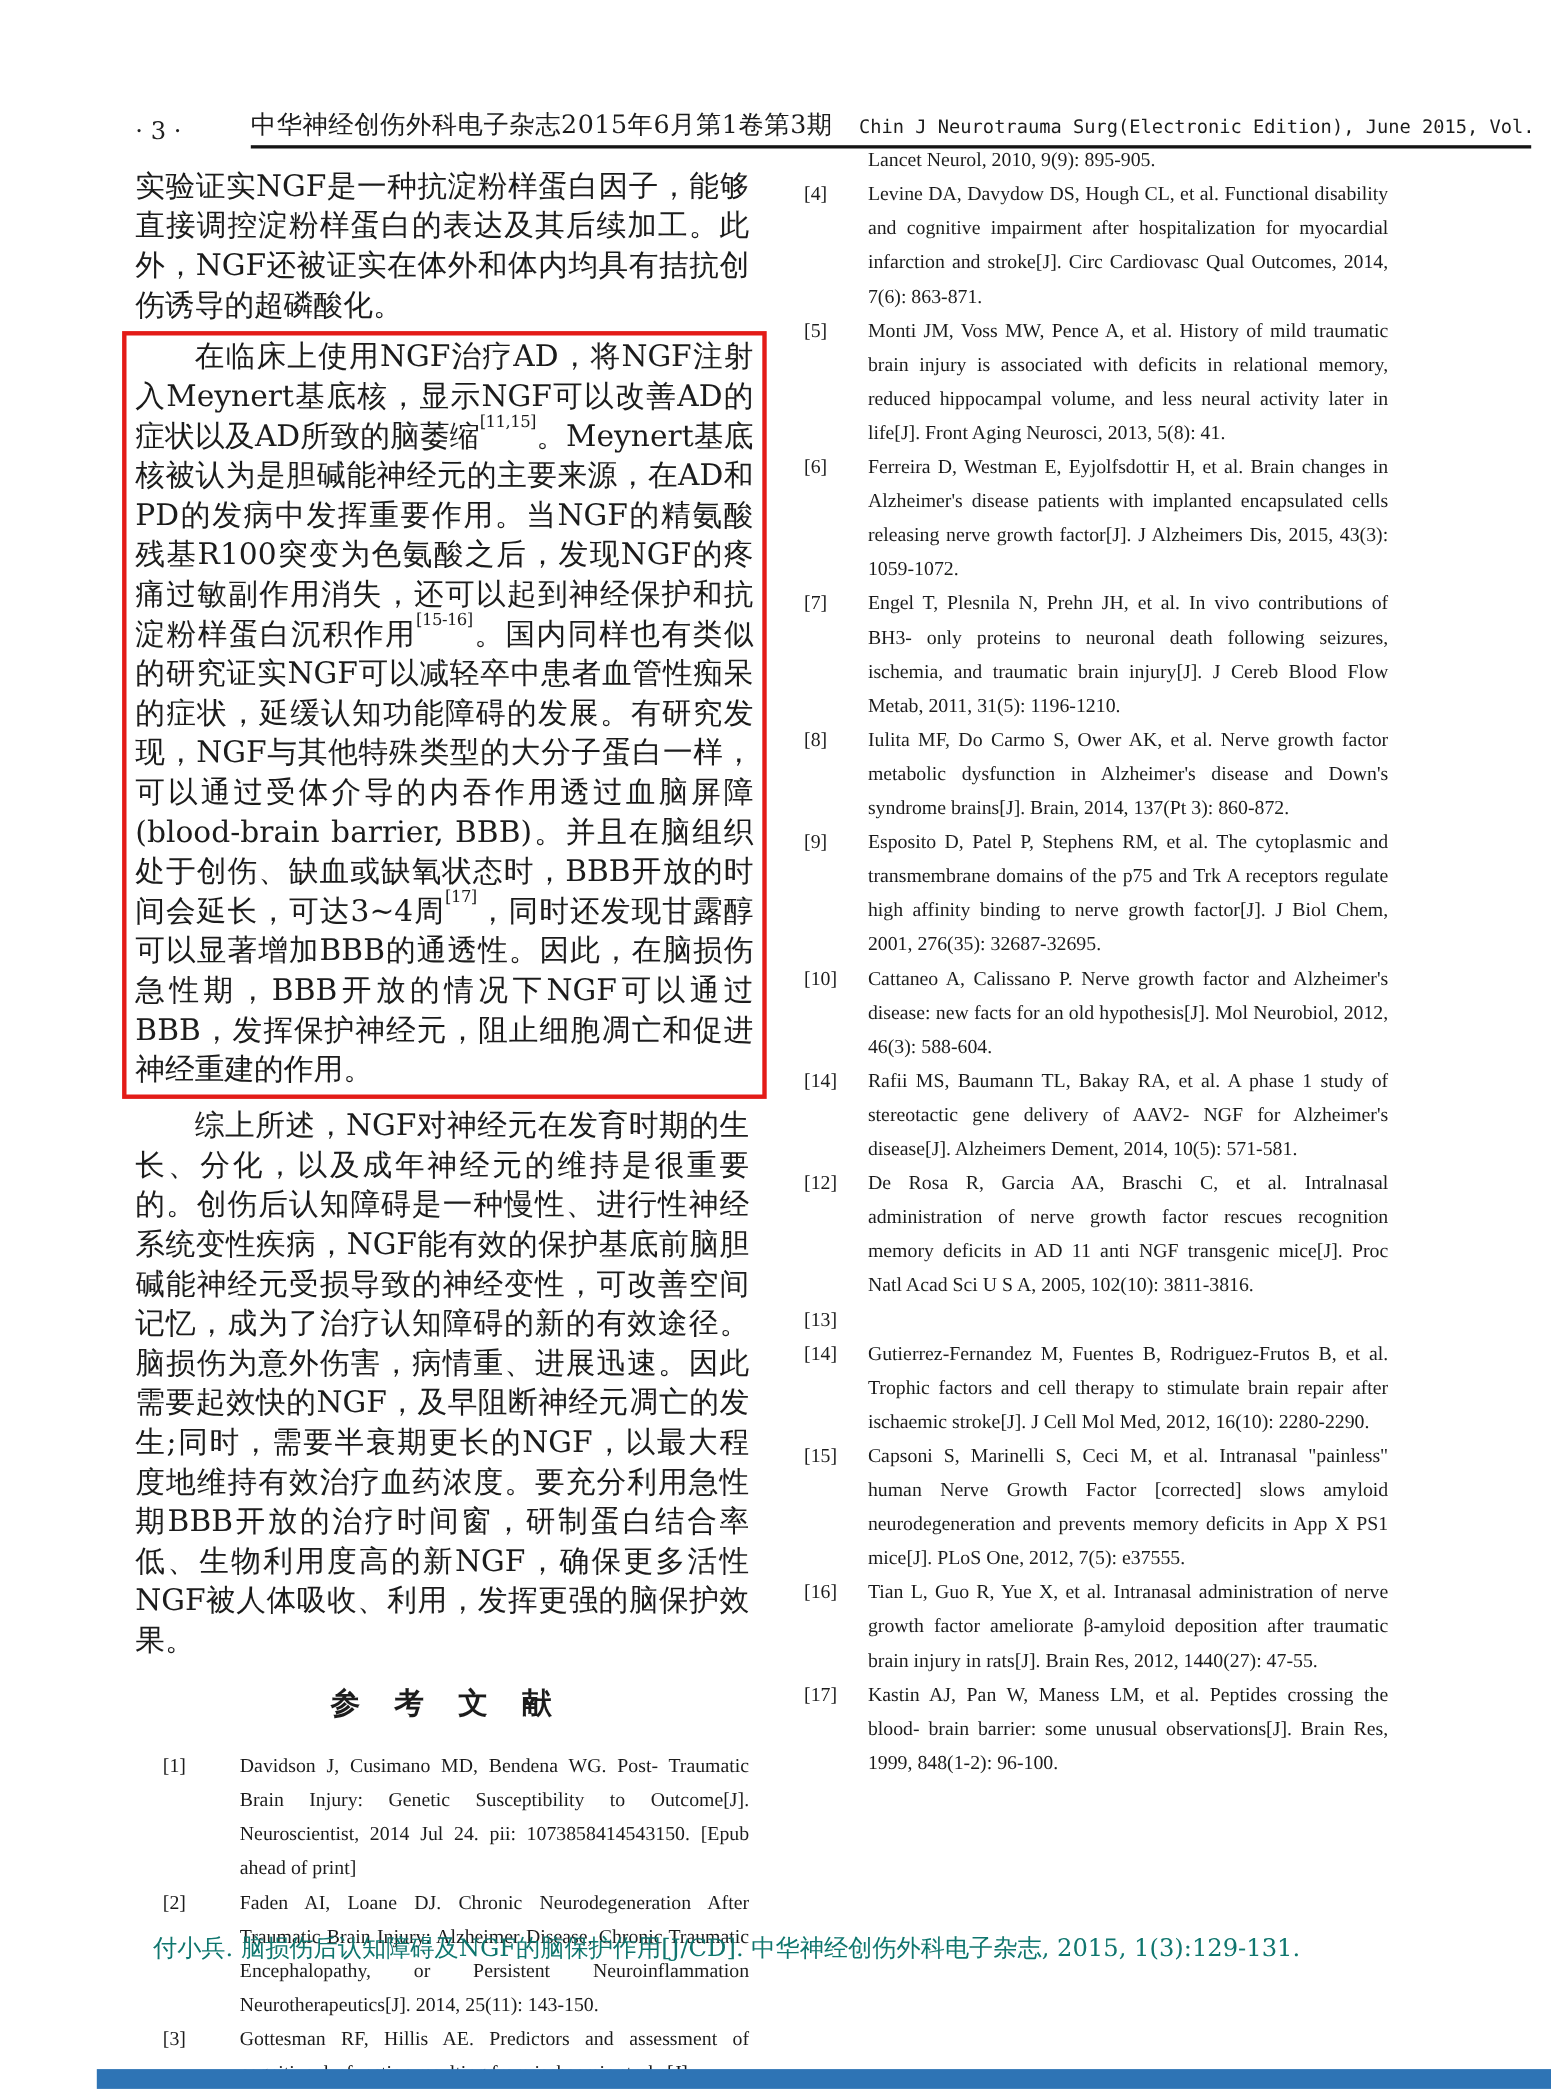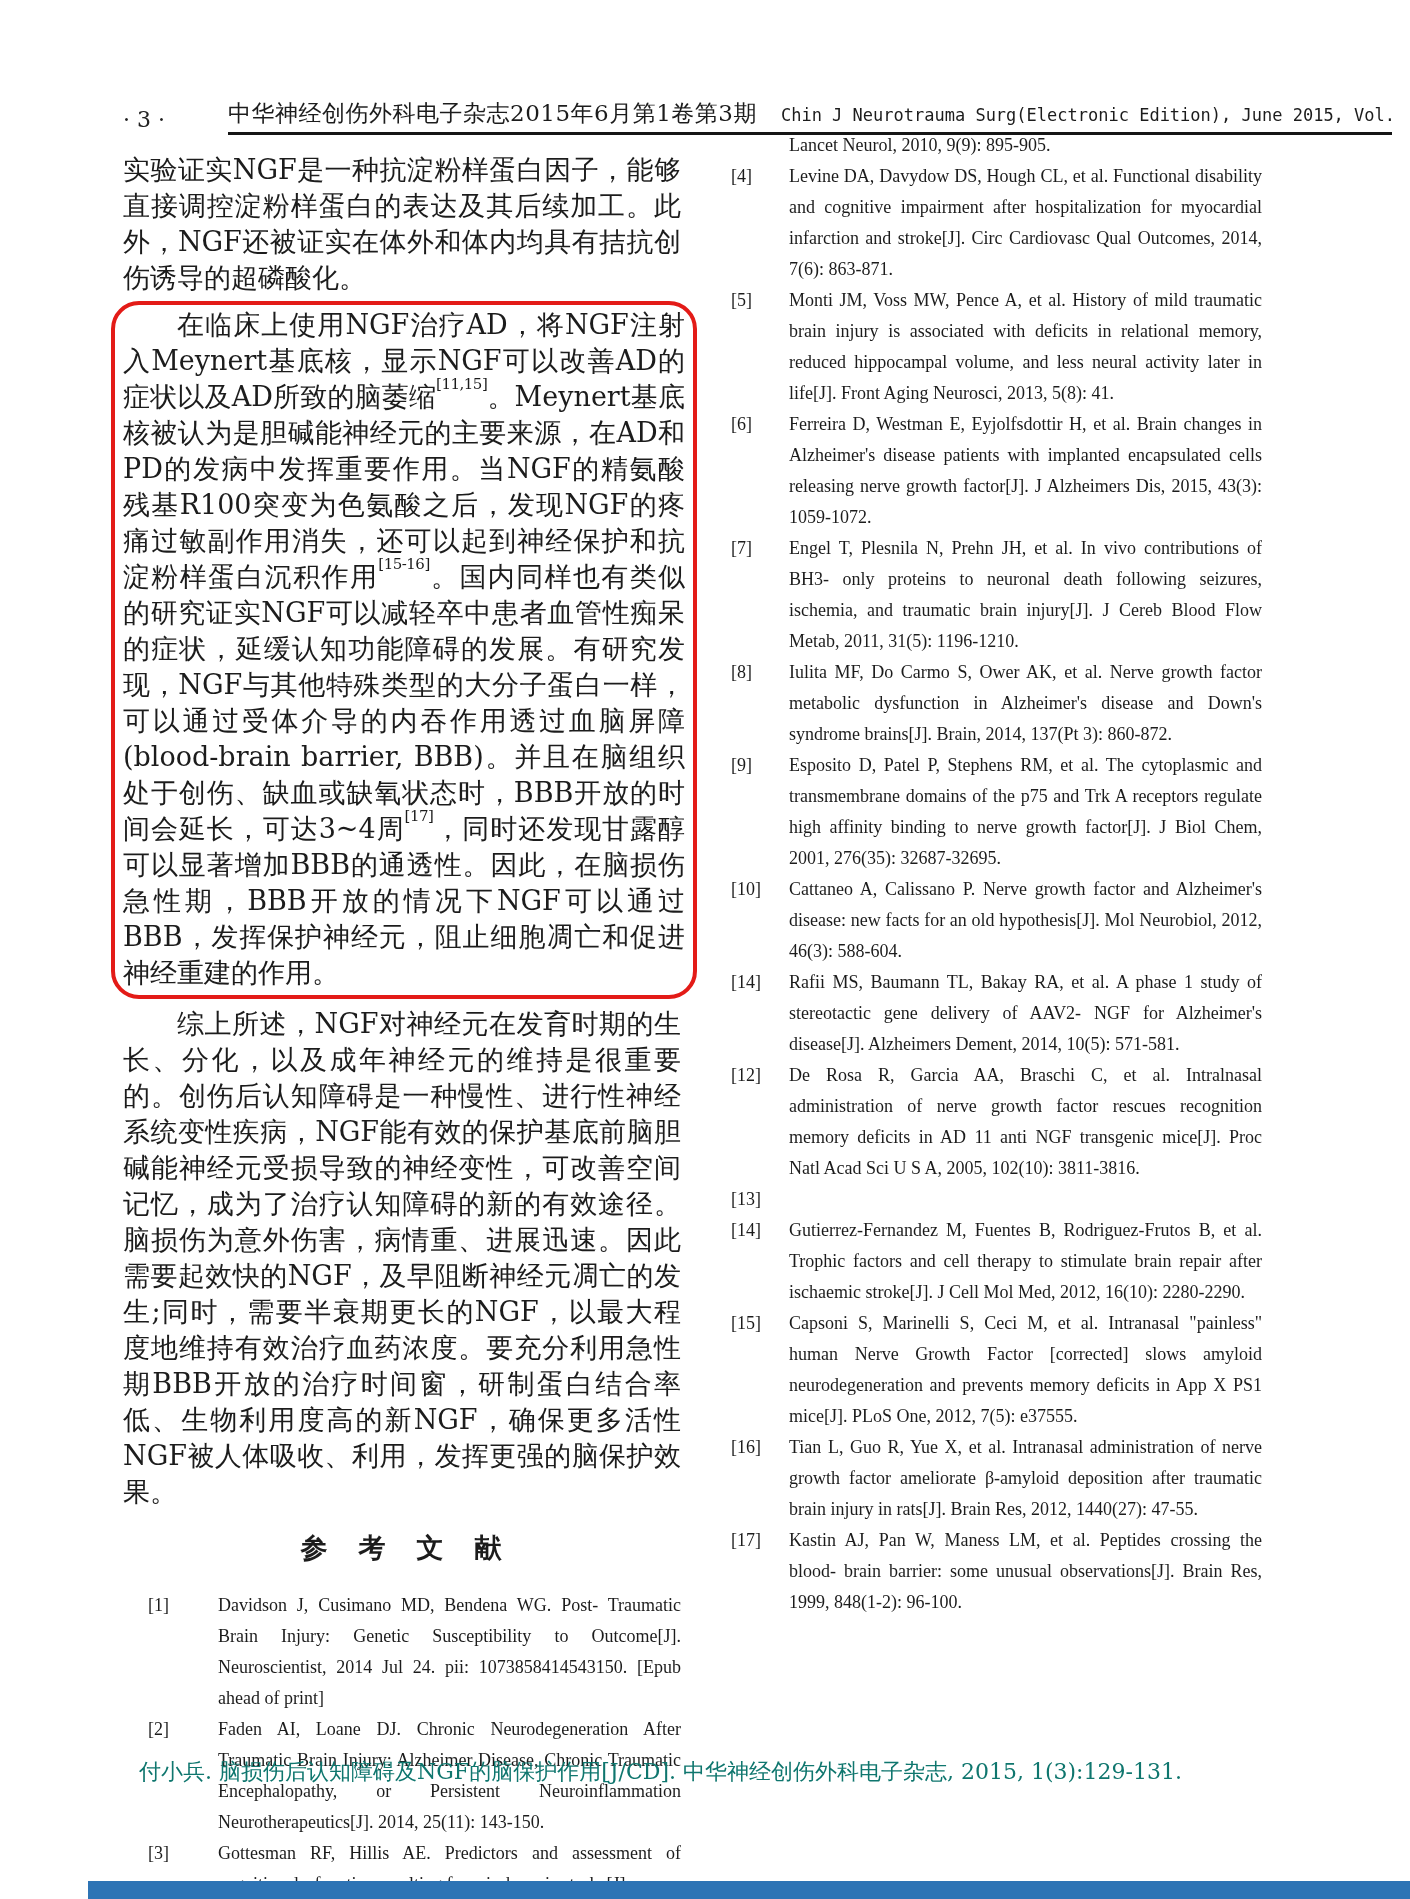--- a/index.html
+++ b/index.html
@@ -34,21 +34,21 @@
   }
   
   .col{position:absolute;}
   .col-left{left:123px;top:152px;width:558px;}
   .col-right{left:731px;top:130px;width:531px;}
   
   .para{
     font-size:27px;line-height:36px;
     text-align:justify;text-justify:inter-ideograph;
   }
-  .para.indented{text-indent:2em;border-radius:28px;}
+  .para.indented{text-indent:2em;}
   .para.boxed{
     border:4px solid #e31b17;
     margin:5px -16px 7px -12px;
     padding:2px 8px 4px 8px;
   }
   .para sup{
     font-size:15px;line-height:0;position:relative;top:-0.5em;
     letter-spacing:-0.5px;
   }
   .ref-heading{

